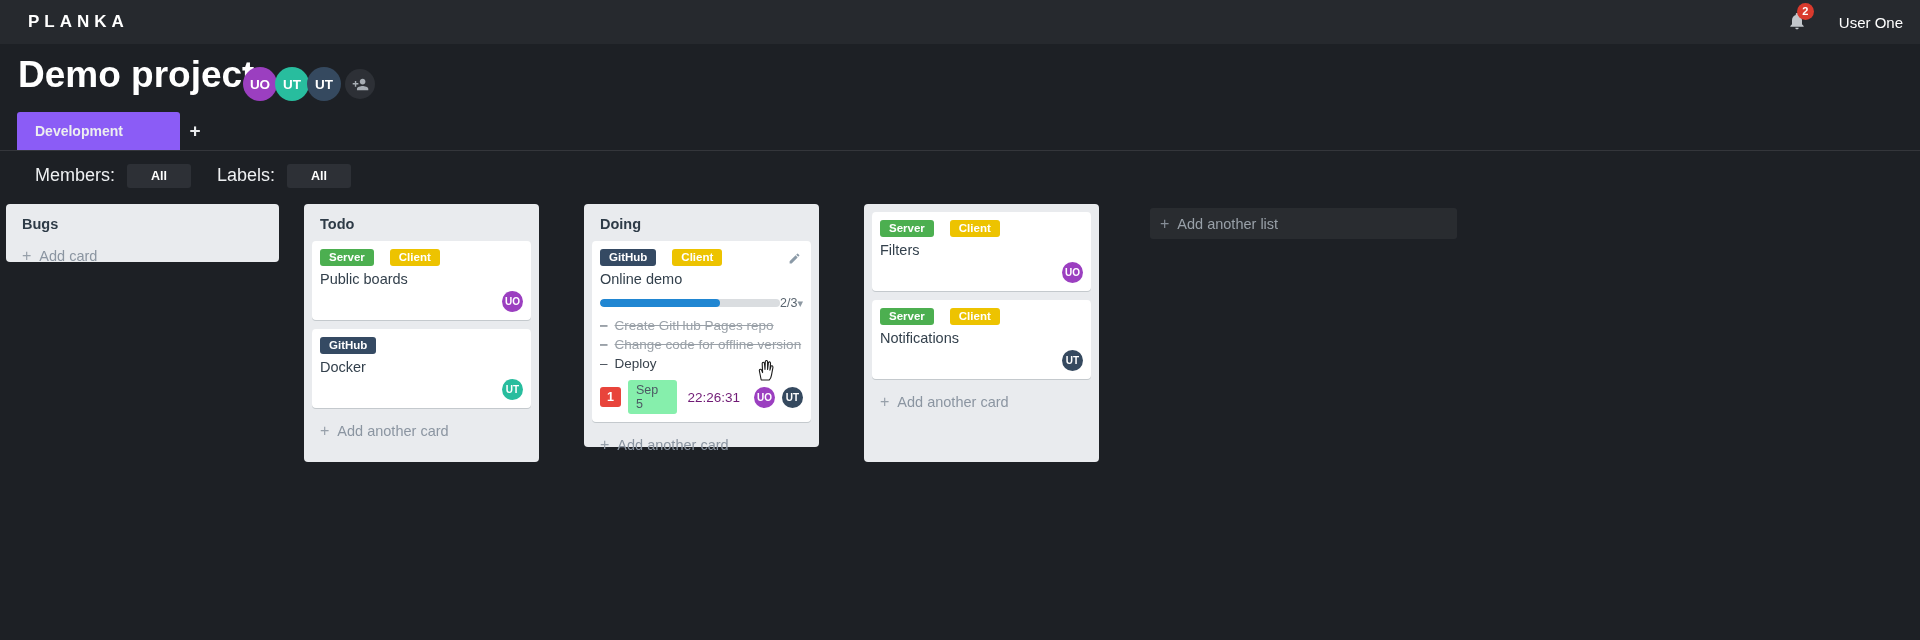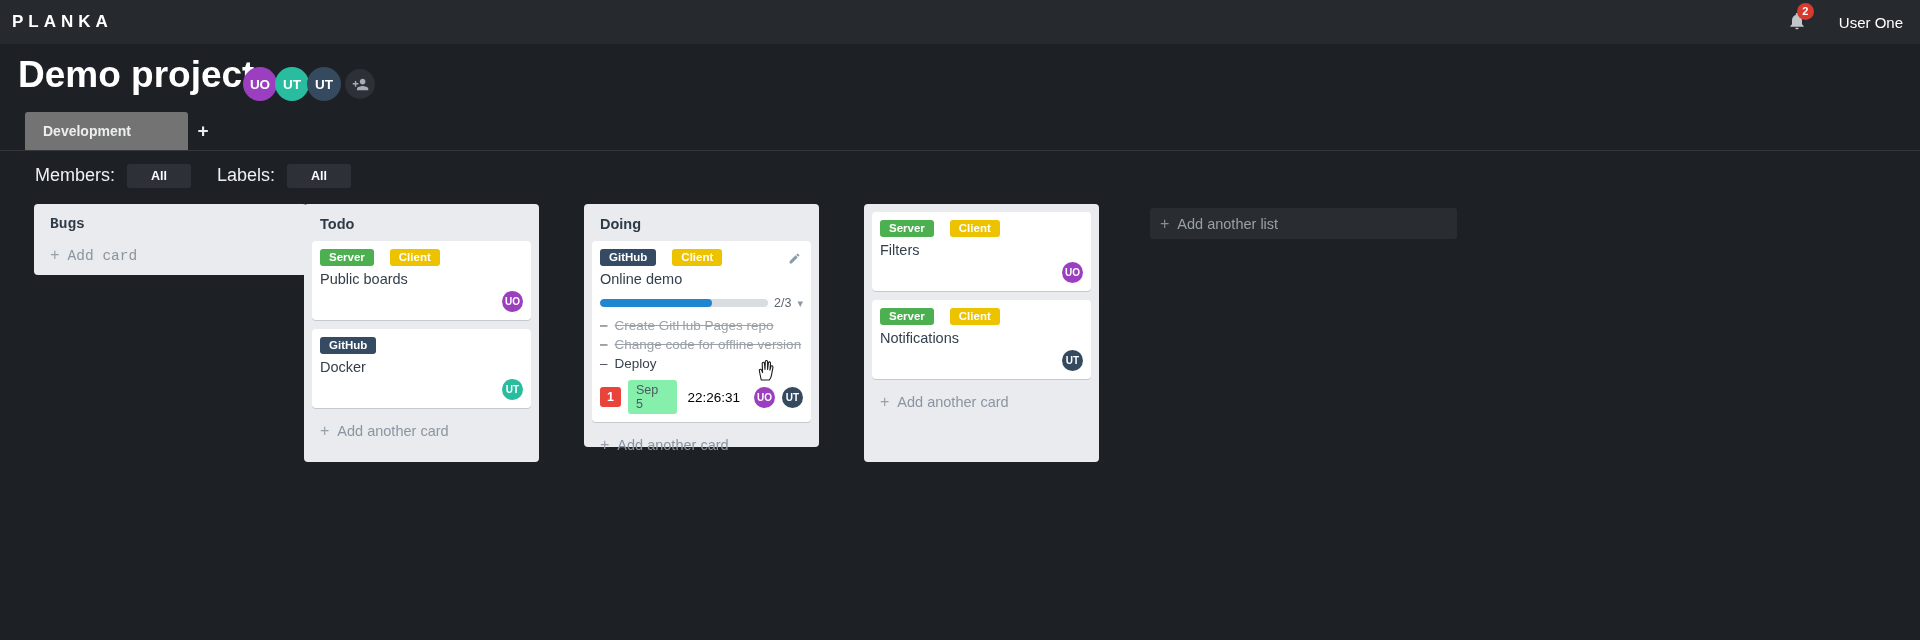--- a/index.html
+++ b/index.html
@@ -8,21 +8,21 @@
     position:relative;
     background:#1d2025;
     font-family:"Liberation Sans", sans-serif;
     overflow:hidden;
   }
   
   .topbar {
     position:absolute; top:0; left:0; right:0; height:44px;
     background:#26292e; display:flex; align-items:center;
   }
-  .logo { margin-left:12px; font-size:17px; font-weight:bold; letter-spacing:5px; color:#ffffff; }
+  .logo { margin-left:28px; font-size:17px; font-weight:bold; letter-spacing:5px; color:#ffffff; }
   .topbar-right { position:absolute; right:17px; top:0; height:44px; display:flex; align-items:center; gap:30px; }
   .bell-wrap { position:relative; width:22px; height:22px; cursor:pointer; }
   .bell-wrap svg { width:20px; height:20px; fill:#c2c6cb; }
   .notif-count {
     position:absolute; top:-8px; left:10px; min-width:17px; height:17px;
     background:#d93a2d; color:#fff; border-radius:50%;
     font-size:11px; font-weight:bold; line-height:17px; text-align:center; padding:0 2px;
   }
   .username { color:#ffffff; font-size:15px; }
 
@@ -39,41 +39,41 @@
     background:#2d3036; display:flex; align-items:center; justify-content:center; cursor:pointer;
   }
   .add-member-btn svg { width:17px; height:17px; fill:#a7adb4; }
 
   
   .tabs { position:absolute; left:17px; top:112px; height:38px; display:flex; }
   .tab {
     width:163px; display:flex; align-items:center; padding-left:18px;
     color:#eceef0; font-size:14px; font-weight:bold; cursor:pointer;
   }
-  .tab.active { background:#737373; border-radius:3px 3px 0 0;margin-left:8px; }
+  .tab.active { background:#8b5cf6; border-radius:3px 3px 0 0; }
   .tab-add {
     width:30px; display:flex; align-items:center; justify-content:center;
     color:#e9ebed; font-size:19px; font-weight:bold; cursor:pointer;
   }
   .tabs-divider { position:absolute; left:0; right:0; top:150px; height:1px; background:rgba(255,255,255,0.10); }
 
   
   .filterbar { position:absolute; left:35px; top:163px; height:25px; display:flex; align-items:center; }
   .filter-label { color:#eef0f2; font-size:18px; margin-right:12px; }
   .filter-value {
     background:#2d3036; color:#ffffff; font-size:12.5px; font-weight:bold;
     border-radius:3px; padding:5px 24px; margin-right:26px; cursor:pointer;
   }
 
   
   .list {
     position:absolute; top:204px; width:235px;
     background:#e9ebee; border-radius:4px; padding:8px;
   }
-  #list-bugs  { left:34px;  width:273px; height:71px;font-family:Liberation Mono, monospace; }
+  #list-bugs  { left:6px;  width:273px; height:58px; }
   #list-todo  { left:304px; height:258px; }
   #list-doing { left:584px; height:243px; }
   #list-done  { left:864px; height:258px; }
   .list-header { font-size:14.5px; font-weight:bold; color:#2e3b47; padding:4px 8px 9px; }
   .card {
     position:relative; background:#ffffff; border-radius:4px;
     box-shadow:0 1px 0 #c4c9cd; padding:8px; margin-bottom:9px; cursor:pointer;
   }
   .labels { display:flex; gap:16px; }
   .label {
@@ -90,36 +90,36 @@
   .add-card-row {
     margin-top:10px; padding:3px 8px; display:flex; align-items:center; gap:8px;
     color:#8b95a1; font-size:14.5px; cursor:pointer; line-height:20px;
   }
   #list-bugs .add-card-row { margin-top:2px; }
   .plus-glyph { font-size:16px; color:#97a0aa; }
 
   
   .edit-icon { position:absolute; top:10px; right:10px; cursor:pointer; }
   .edit-icon svg { width:13px; height:13px; fill:#8b9aa7; }
-  .progress-row { display:flex; align-items:center; gap:6px; margin-top:9px; }
+  .progress-row { display:flex; align-items:center; gap:0; margin-top:9px; }
   .progress-track { flex:1; height:8px; background:#dadde0; border-radius:4px; overflow:hidden; }
   .progress-fill { height:100%; background:#2086d2; border-radius:4px; }
   .progress-text { font-size:12.5px; color:#5a6570; }
   .caret { color:#8d98a2; font-size:11px; cursor:pointer; }
   .tasks { margin-top:6px; }
   .task { display:flex; gap:7px; font-size:13.5px; line-height:19px; color:#39434d; cursor:pointer; }
   .task.done { color:#9aa1a8; text-decoration:line-through; }
   .card-footer { display:flex; align-items:center; gap:7px; margin-top:7px; }
   .notif-badge {
     background:#e8443b; color:#fff; font-size:12.5px; font-weight:bold;
     border-radius:3px; width:21px; height:20px;
     display:flex; align-items:center; justify-content:center;
   }
   .due-badge { background:#86efac; color:#4c5863; font-size:12.5px; border-radius:3px; padding:3px 8px; cursor:pointer; }
-  .timer { color:#000000; font-size:13.5px; margin-left:4px; cursor:pointer; }
+  .timer { color:#701a75; font-size:13.5px; margin-left:4px; cursor:pointer; }
   .footer-spacer { flex:1; }
 
   
   .add-list {
     position:absolute; left:1150px; top:208px; width:307px; height:31px;
     background:rgba(255,255,255,0.055); border-radius:3px;
     display:flex; align-items:center; gap:8px; padding-left:10px;
     color:#98a0a8; font-size:14.5px; cursor:pointer;
   }
   .add-list .plus-glyph { color:#868e97; }

